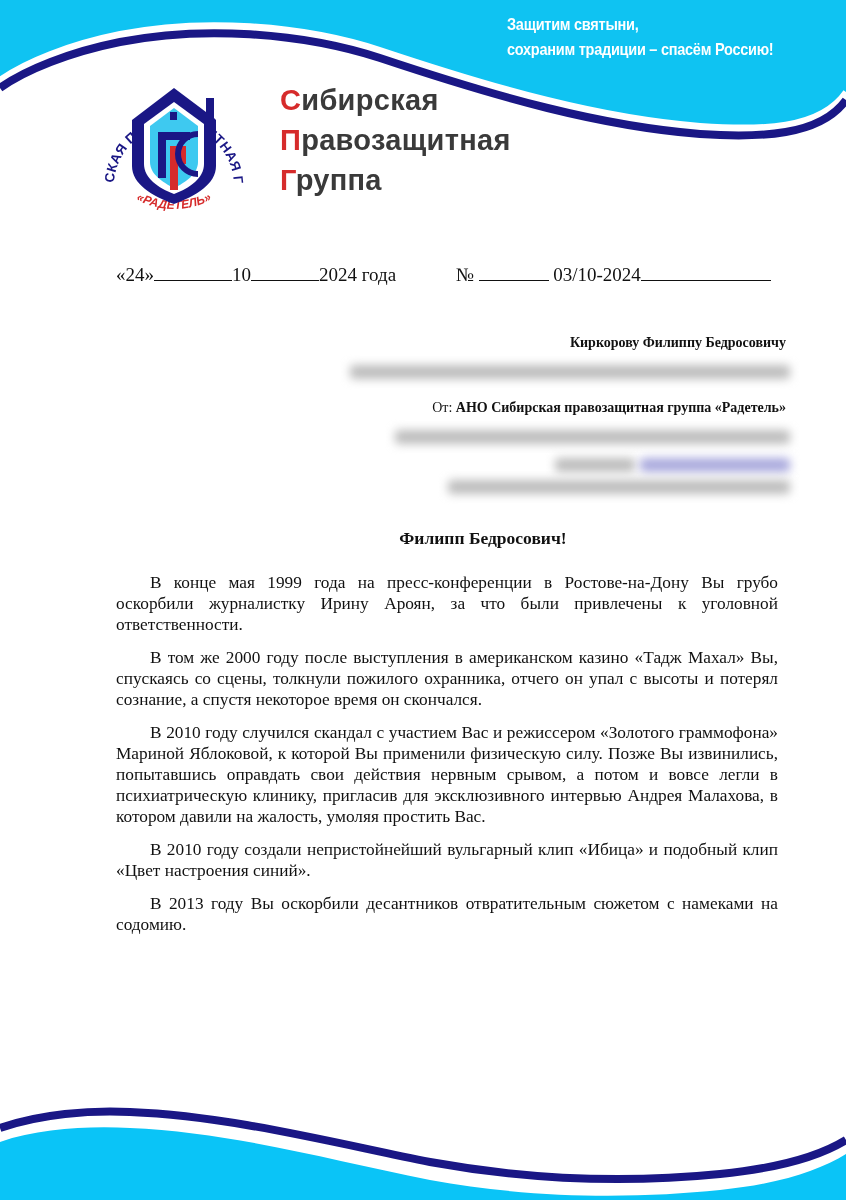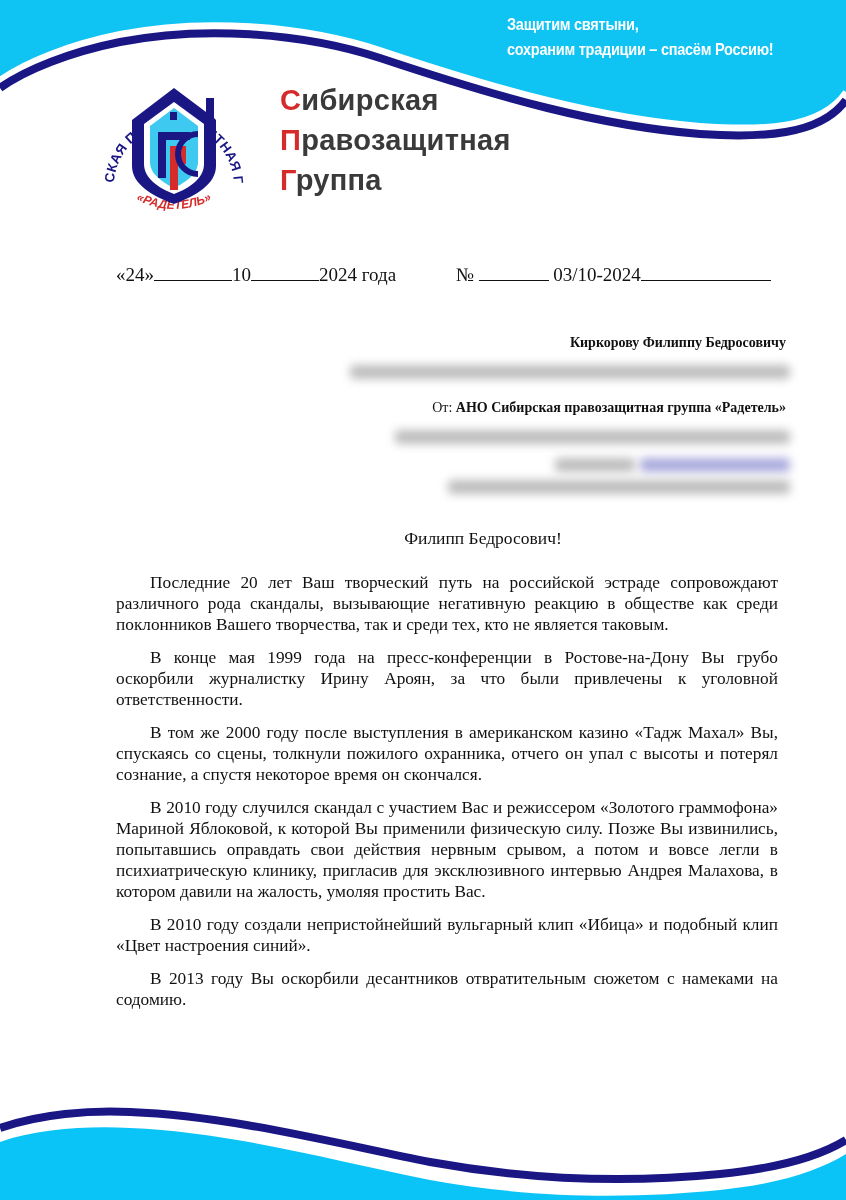--- a/index.html
+++ b/index.html
@@ -14,21 +14,21 @@
   
   .meta-line { position:absolute; top:264px; left:116px; font-size:19px; white-space:nowrap; }
   .meta-line .u { display:inline-block; border-bottom:1px solid #111; height:14px; vertical-align:baseline; }
   
   .addressee { position:absolute; right:60px; top:335px; font-weight:bold; font-size:14px; white-space:nowrap; }
   .blur-bar { position:absolute; height:14px; background:#bdbdbd; filter:blur(5px); border-radius:4px; }
   .blur-link { background:#a9a9dd; }
   .sender { position:absolute; right:60px; top:400px; font-size:14px; white-space:nowrap; }
   .sender b { font-weight:bold; }
   
-  .greeting { position:absolute; left:0; width:846px; top:528px; text-align:center; font-weight:normal; font-size:17.5px; padding-left:120px; box-sizing:border-box; }
+  .greeting { position:absolute; left:0; width:846px; top:528px; text-align:center; font-weight:bold; font-size:17.5px; padding-left:120px; box-sizing:border-box; }
   
   .letter-body { position:absolute; left:116px; top:572px; width:662px; font-size:17.3px; line-height:21px; }
   .letter-body p { margin:0 0 12px 0; text-indent:34px; text-align:justify; }
   
   .footer-wave { position:absolute; left:0; top:1070px; width:846px; height:130px; }
 </style>
 </head>
 <body>
 
 <svg class="header-wave" viewBox="0 0 846 160" preserveAspectRatio="none">
@@ -86,21 +86,20 @@
   <b>АНО Сибирская правозащитная группа «Радетель»</b>
 </div>
 <div class="blur-bar" style="left:395px; top:430px; width:395px;"></div>
 <div class="blur-bar" style="left:555px; top:458px; width:80px;"></div>
 <div class="blur-bar blur-link" style="left:640px; top:458px; width:150px;"></div>
 <div class="blur-bar" style="left:448px; top:480px; width:342px;"></div>
 
 <div class="greeting">Филипп Бедросович!</div>
 
 <div class="letter-body">
-  <p>Последние 20 лет Ваш творческий путь на российской эстраде сопровождают различного рода скандалы, вызывающие негативную реакцию в обществе как среди поклонников Вашего творчества, так и среди тех, кто не является таковым.</p>
   <p>В конце мая 1999 года на пресс-конференции в Ростове-на-Дону Вы грубо оскорбили журналистку Ирину Ароян, за что были привлечены к уголовной ответственности.</p>
   <p>В том же 2000 году после выступления в американском казино «Тадж Махал» Вы, спускаясь со сцены, толкнули пожилого охранника, отчего он упал с высоты и потерял сознание, а спустя некоторое время он скончался.</p>
   <p>В 2010 году случился скандал с участием Вас и режиссером «Золотого граммофона» Мариной Яблоковой, к которой Вы применили физическую силу. Позже Вы извинились, попытавшись оправдать свои действия нервным срывом, а потом и вовсе легли в психиатрическую клинику, пригласив для эксклюзивного интервью Андрея Малахова, в котором давили на жалость, умоляя простить Вас.</p>
   <p>В 2010 году создали непристойнейший вульгарный клип «Ибица» и подобный клип «Цвет настроения синий».</p>
   <p>В 2013 году Вы оскорбили десантников отвратительным сюжетом с намеками на содомию.</p>
 </div>
 
 <svg class="footer-wave" viewBox="0 0 846 130" preserveAspectRatio="none">
   <path d="M0,72 C40,58 90,56 130,58 C230,62 330,90 430,110 C540,130 640,128 720,120 C780,114 820,100 846,84 V130 H0 Z" fill="#0ac4f7"></path>
   <path d="M0,68 C40,54 90,52 130,54 C230,58 330,86 430,106 C540,126 640,124 720,116 C780,110 820,96 846,80" fill="none" stroke="#ffffff" stroke-width="5"></path>

